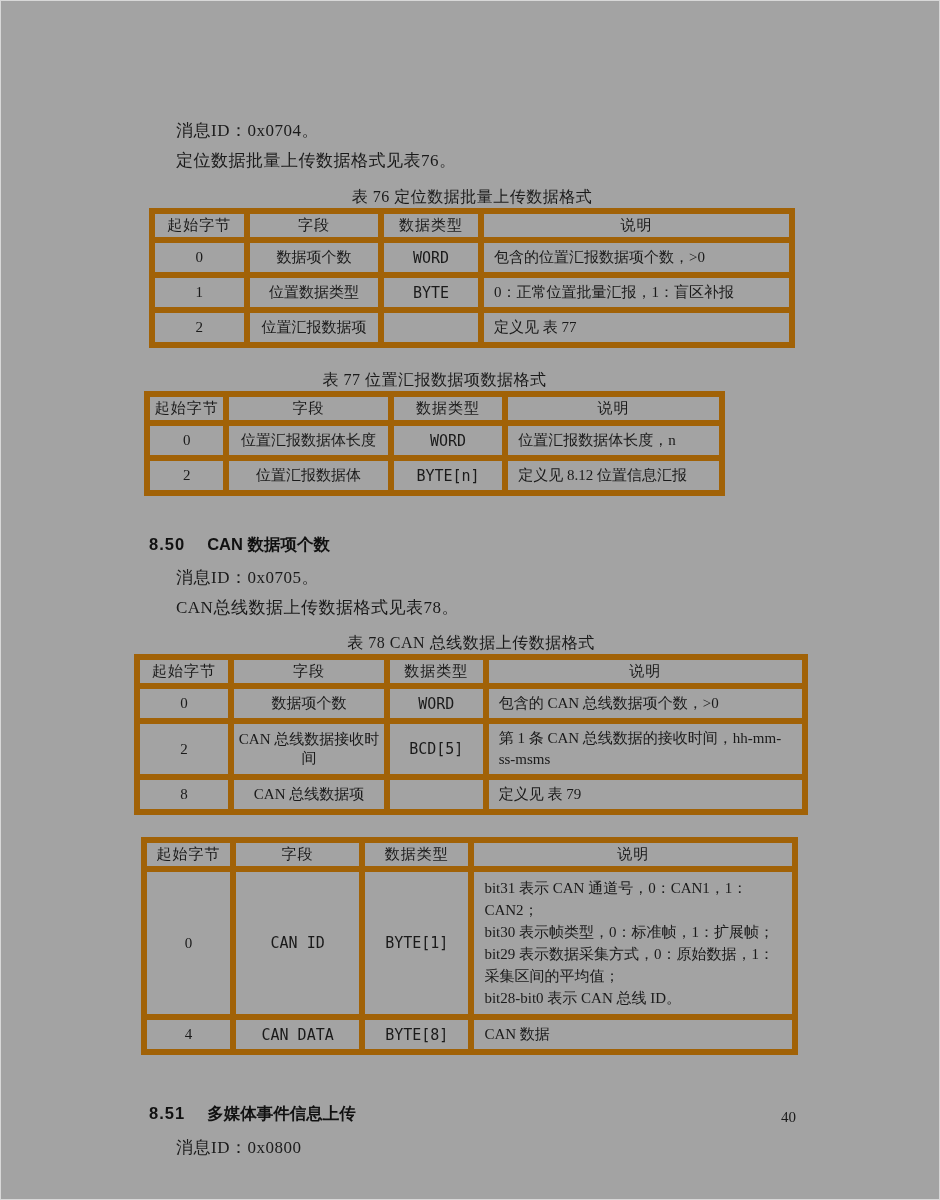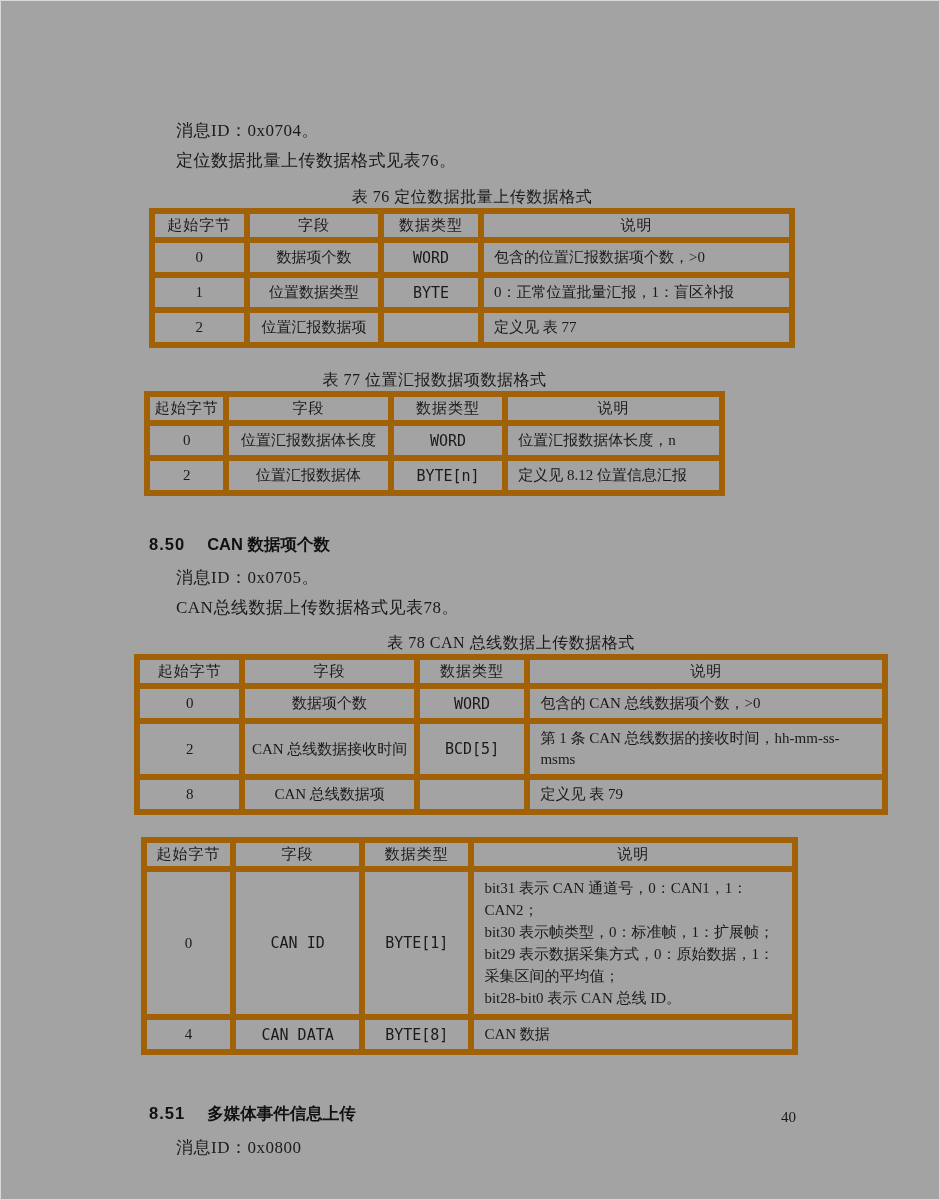--- a/index.html
+++ b/index.html
@@ -36,21 +36,21 @@
     color:#111;
   }
   .sec-heading .sec-num{margin-right:22px;letter-spacing:1px;}
   .h850{margin-top:36px;}
   .h851{margin-top:46px;}
   .p0705{margin-top:10px;}
   .p0800{margin-top:11px;}
   .tblwrap{box-sizing:border-box;}
   .w76{margin-top:14px;margin-left:15px;width:646px;}
   .w77{margin-top:22px;margin-left:10px;width:581px;}
-  .w78{margin-top:13px;margin-left:0;width:754px;}
+  .w78{margin-top:13px;margin-left:0;width:674px;}
   .w79{margin-top:22px;margin-left:7px;width:657px;}
   .caption{
     text-align:center;
     font-size:16px;
     line-height:20px;
     margin-bottom:1px;
     letter-spacing:0.5px;
   }
   table.spec{
     width:100%;

